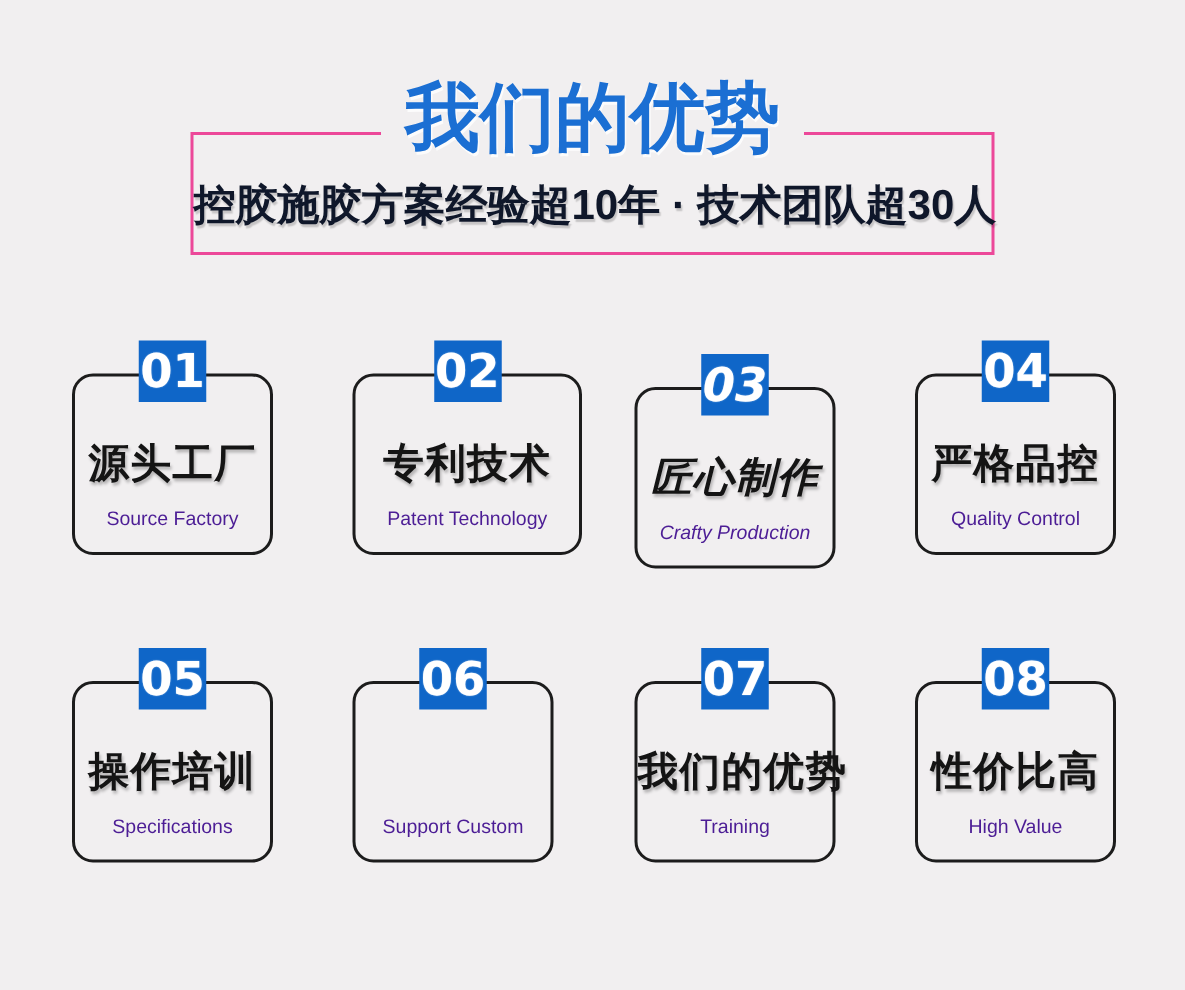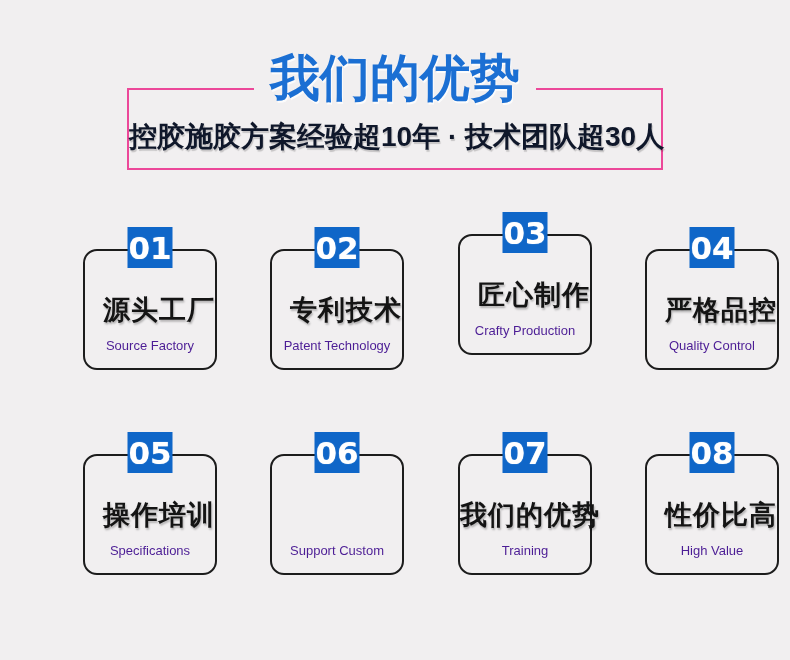--- a/index.html
+++ b/index.html
@@ -54,21 +54,20 @@
     line-height: 34px;
     font-weight: 800;
     white-space: nowrap;
     text-shadow: 1px 2px 1px rgba(0,0,0,0.18);
   }
 
   
   .grid {
     position: absolute;
     inset: 0;
-    margin-left: 35px;
   }
   .card {
     position: absolute;
     width: 134px;
     height: 143px; 
   }
   .card-box {
     position: absolute;
     left: 0;
     right: 0;
@@ -94,21 +93,21 @@
     justify-content: center;
     z-index: 2;
     font-family: "DejaVu Sans", "Liberation Sans", sans-serif;
     text-shadow: 0 0 1px rgba(255,255,255,0.6);
   }
   .card-title {
     position: absolute;
     top: 44px;
     left: 0;
     right: 0;
-    text-align: right;
+    text-align: center;
     color: #141414;
     font-size: 27px;
     line-height: 30px;
     font-weight: 700;
     letter-spacing: 1px;
     font-family: "DejaVu Serif", "Liberation Serif", serif;
     white-space: nowrap;
     text-shadow: 1px 2px 2px rgba(0,0,0,0.25);
   }
   .card-subtitle {
@@ -138,31 +137,31 @@
   <div class="card" style="left: 48px; top: 227px;">
     <div class="card-badge">
       <span>01</span>
     </div>
     <div class="card-box">
       <div class="card-title">源头工厂</div>
       <div class="card-subtitle">Source Factory</div>
     </div>
   </div>
 
-  <div class="card" style="left: 235px; top: 227px;">
+  <div class="card" style="left: 235px; top: 227px; padding-left: 19px;">
     <div class="card-badge">
       <span>02</span>
     </div>
     <div class="card-box">
       <div class="card-title">专利技术</div>
       <div class="card-subtitle">Patent Technology</div>
     </div>
   </div>
 
-  <div class="card" style="left: 423px; top: 212px;">
+  <div class="card" style="left: 423px; top: 236px; font-style: italic;">
     <div class="card-badge">
       <span>03</span>
     </div>
     <div class="card-box">
       <div class="card-title">匠心制作</div>
       <div class="card-subtitle">Crafty Production</div>
     </div>
   </div>
 
   <div class="card" style="left: 610px; top: 227px;">

